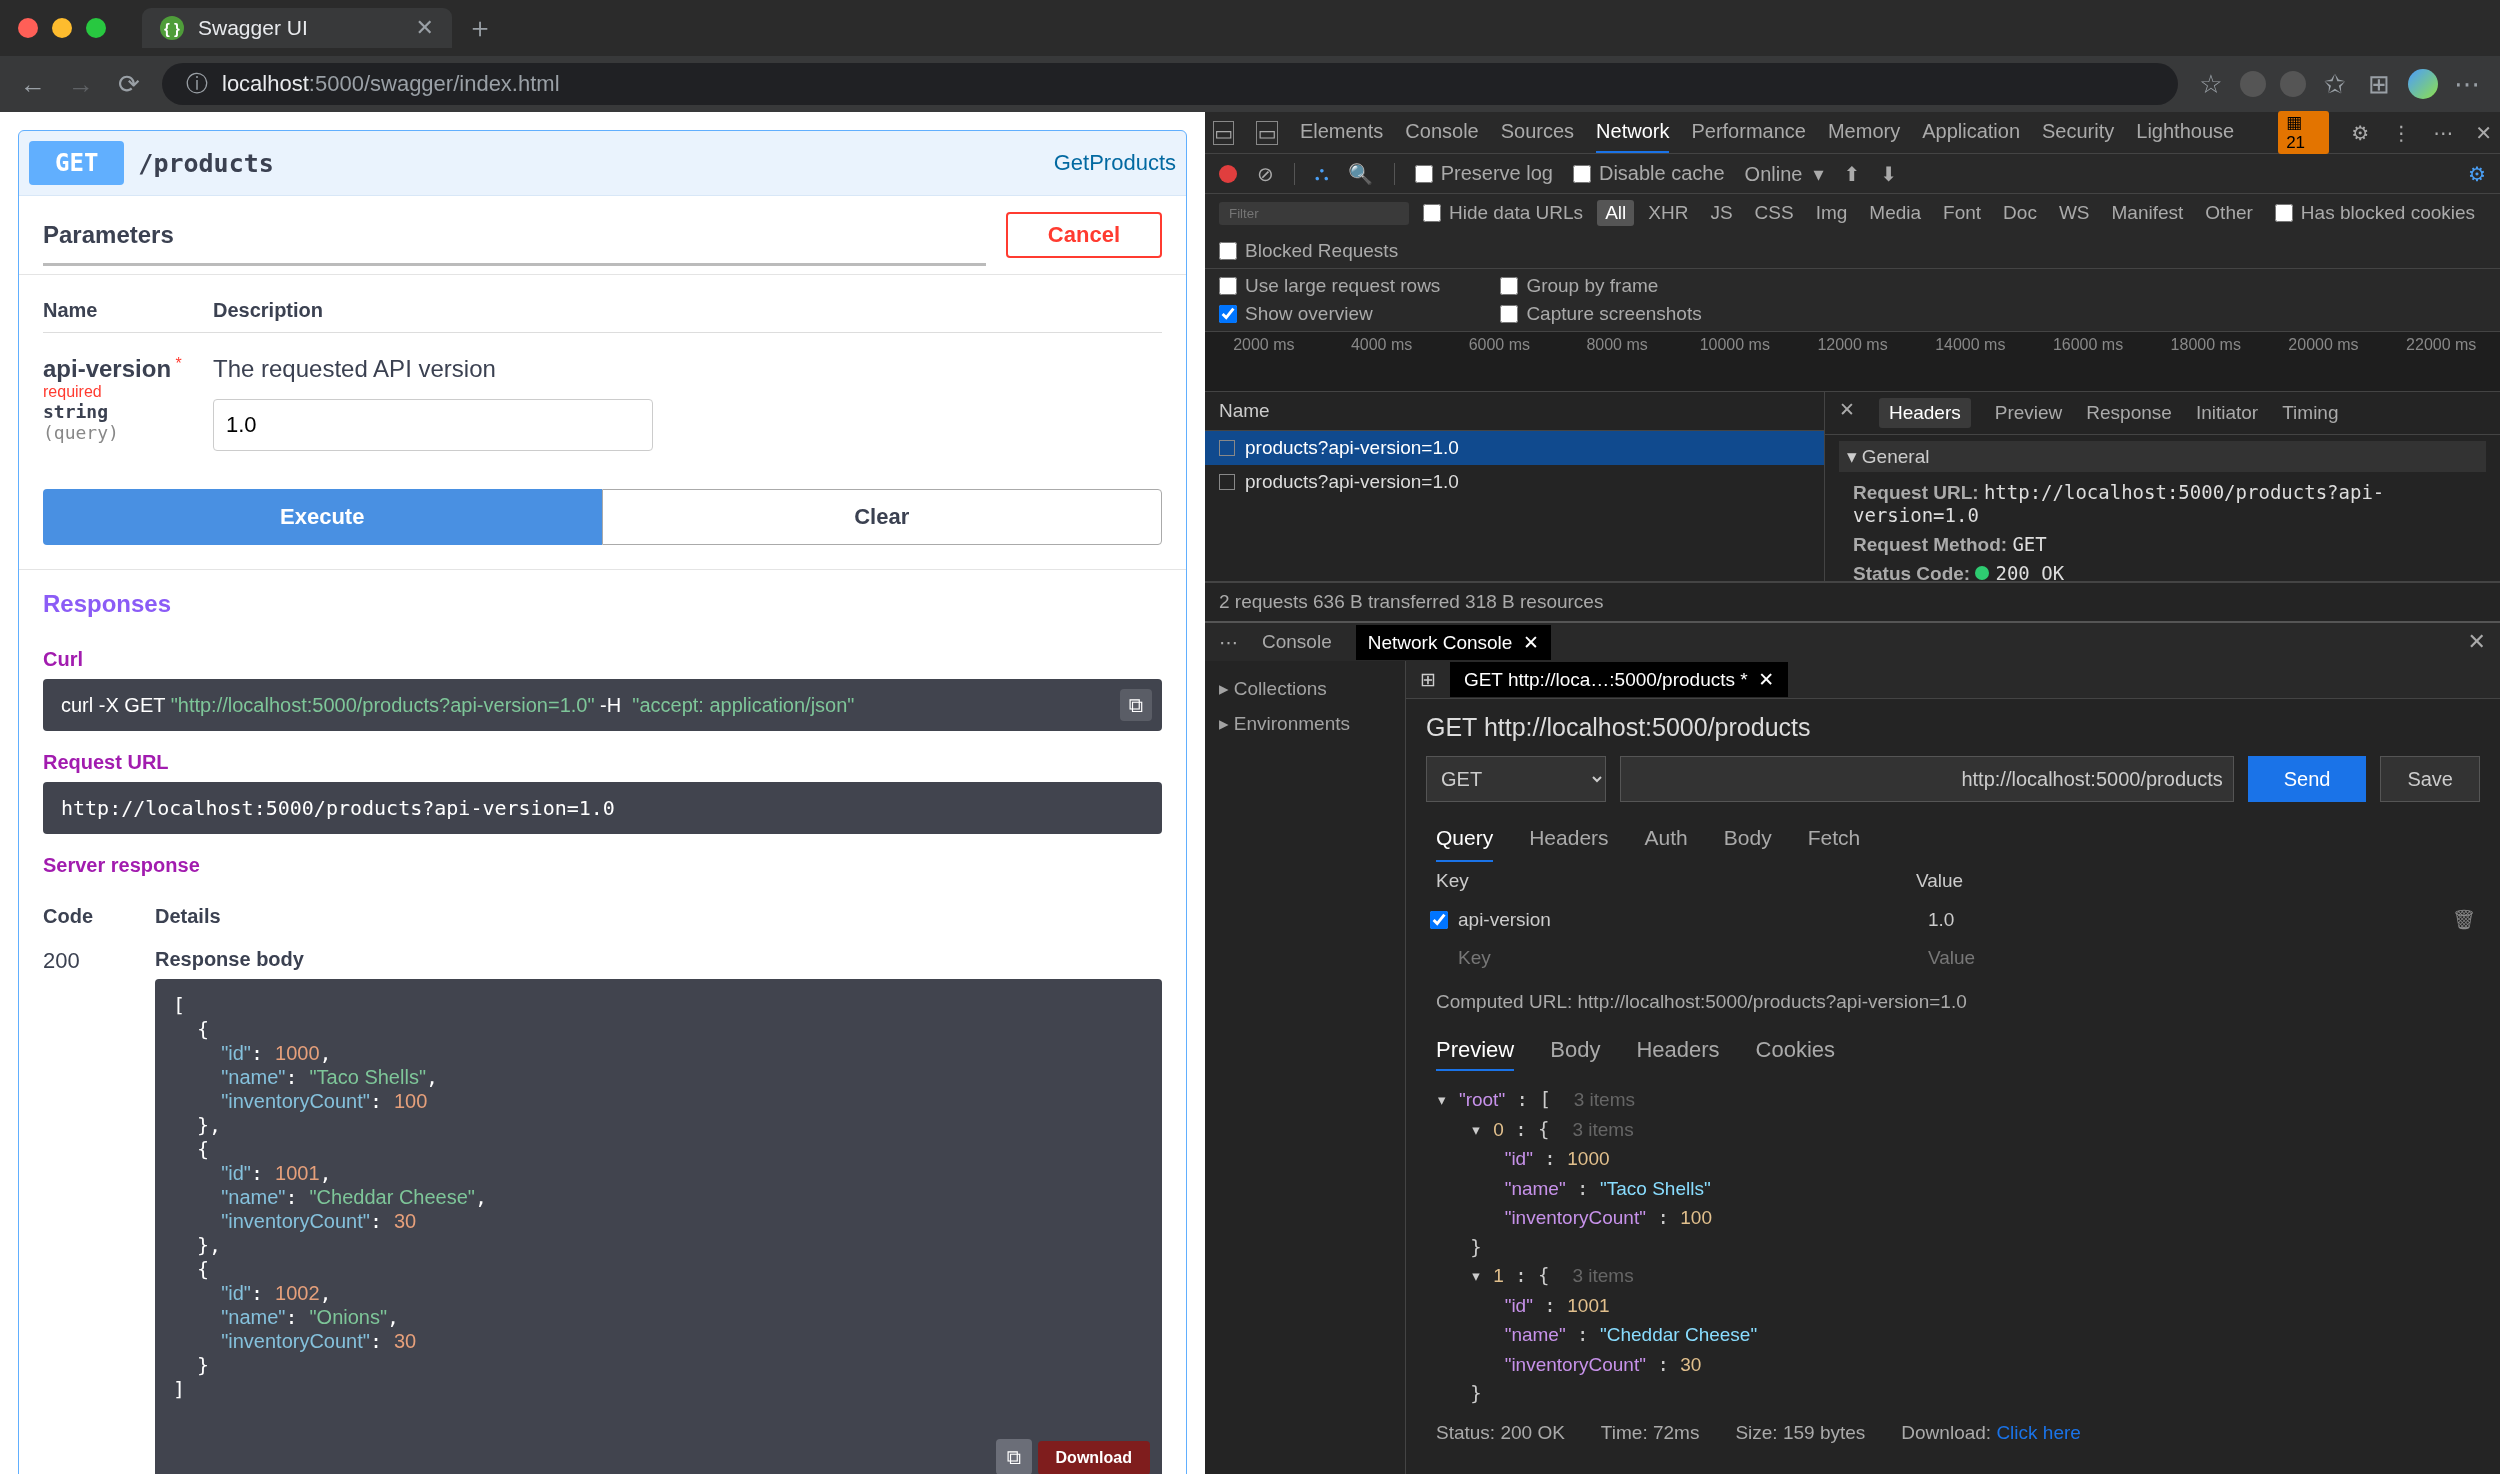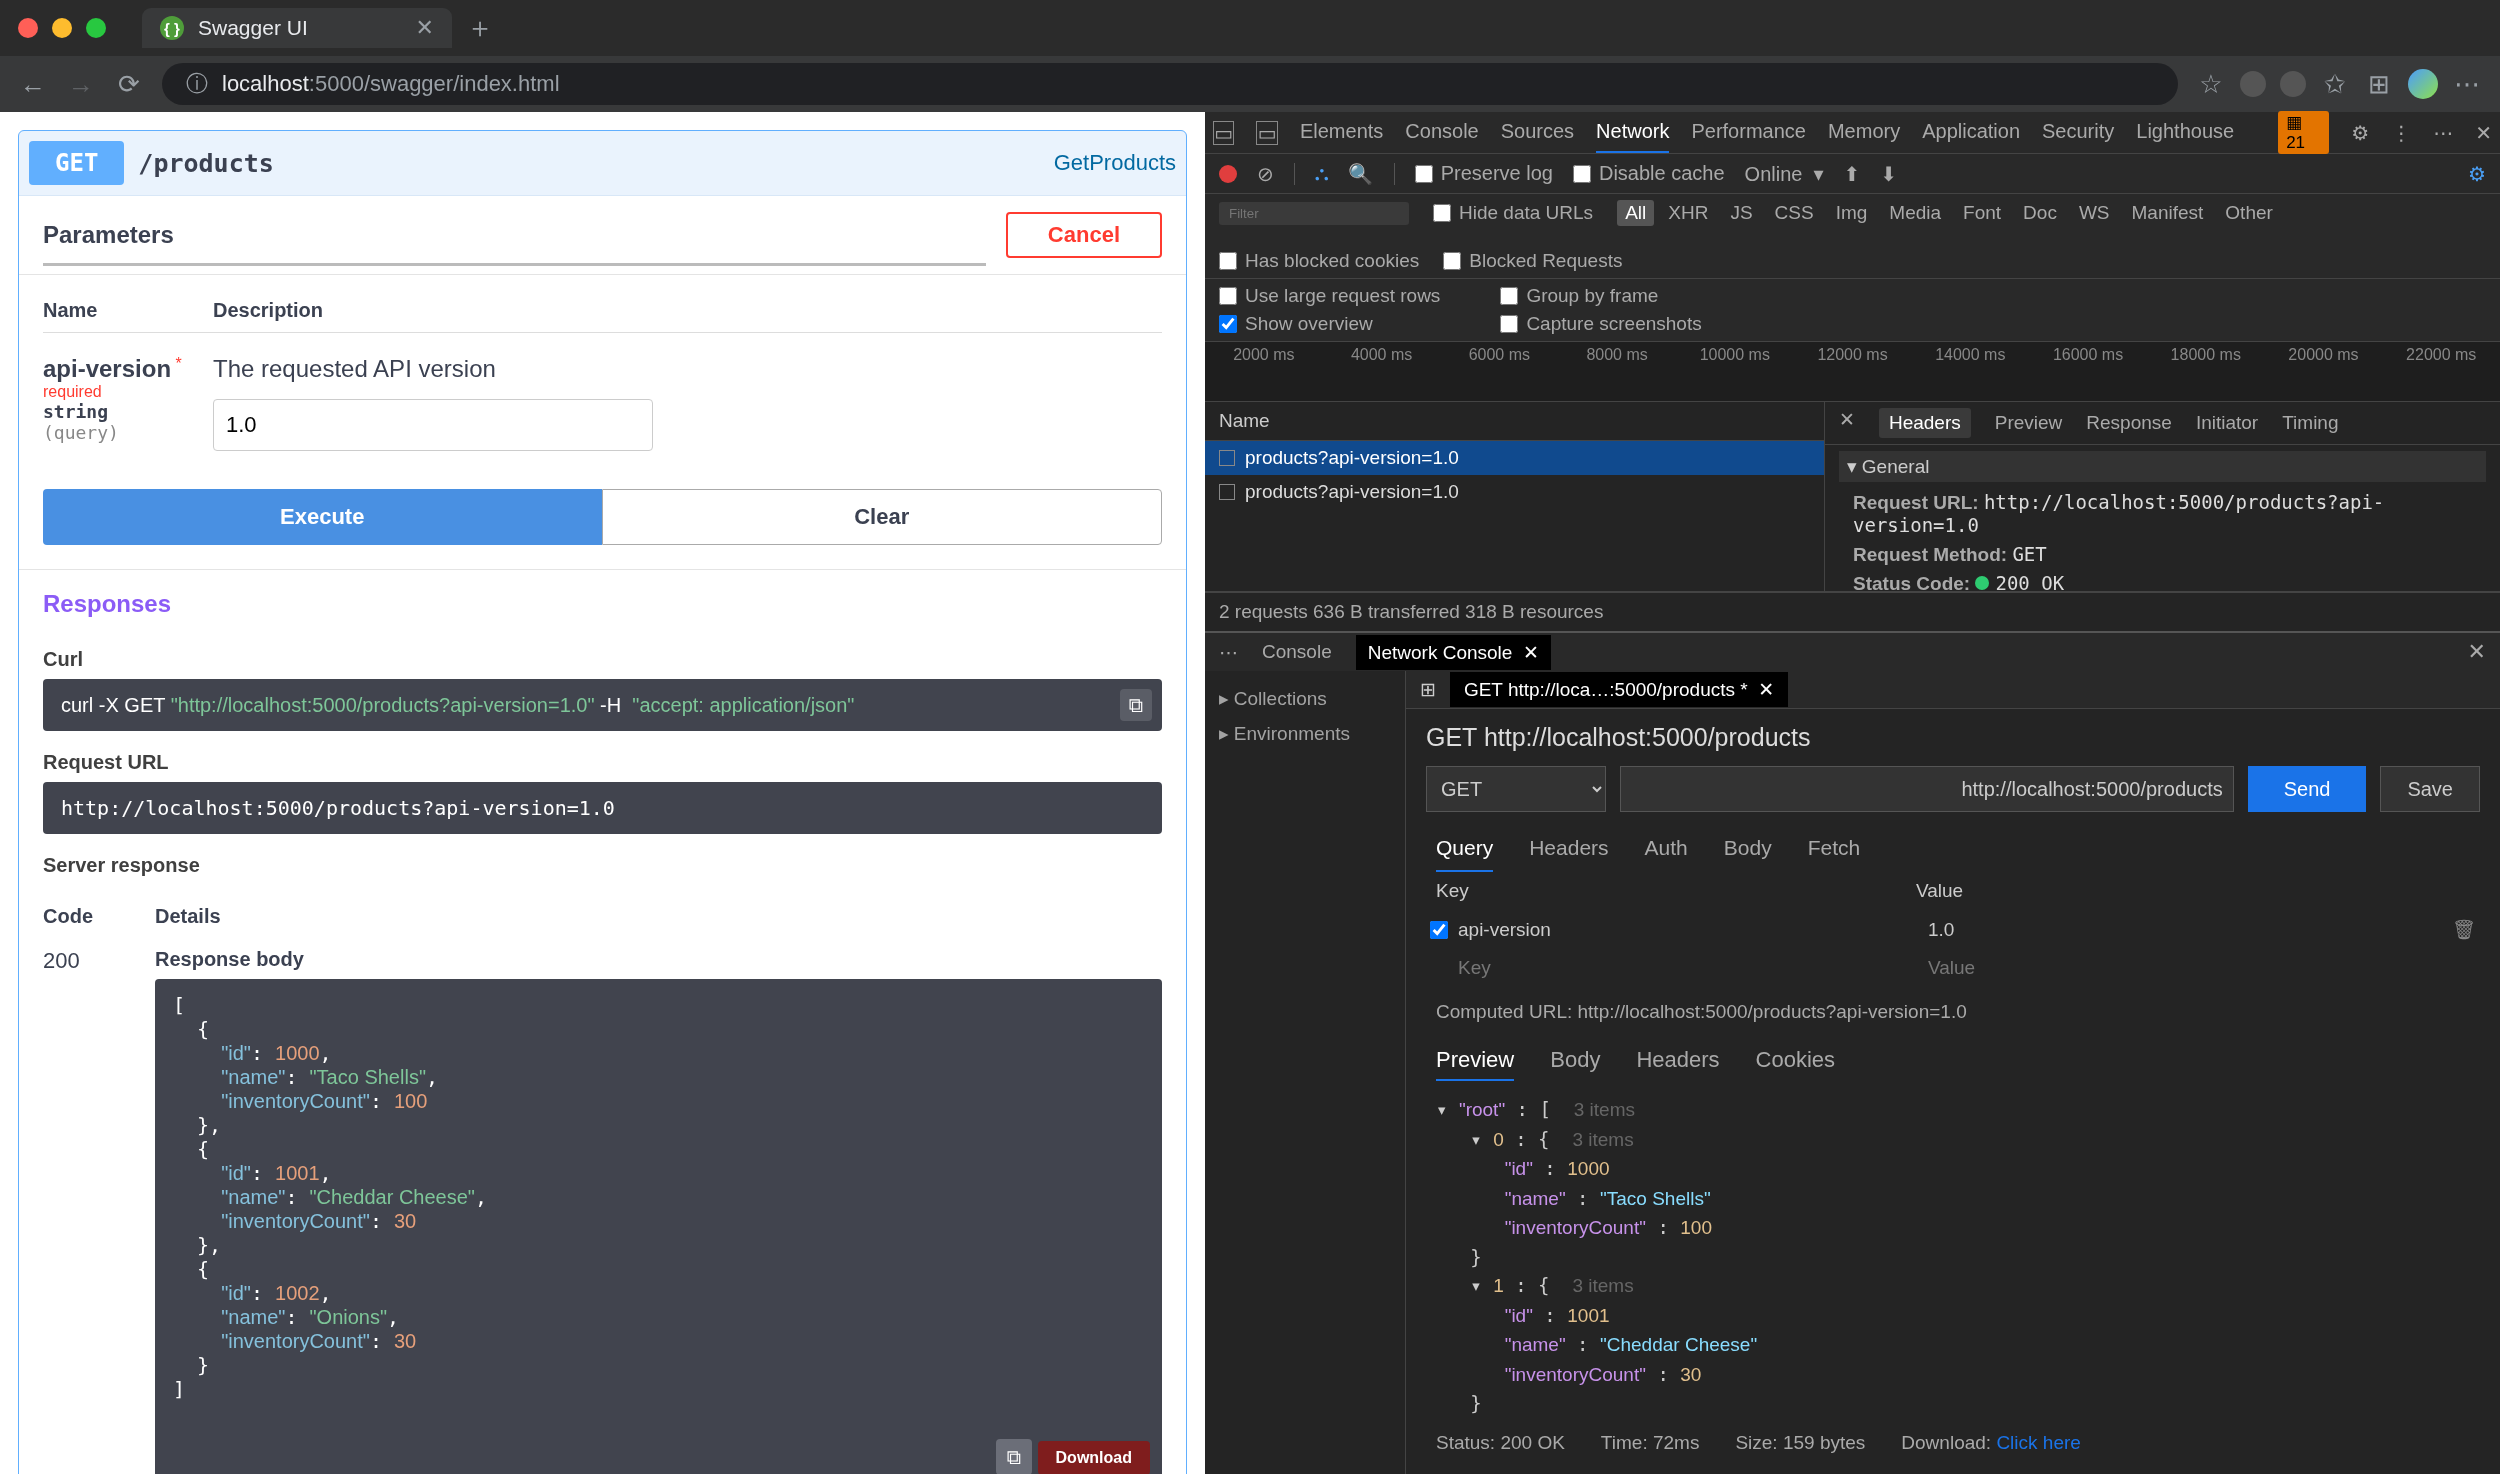--- a/index.html
+++ b/index.html
@@ -50,21 +50,21 @@
 .pt-row .pname .ptype{font-family:monospace;font-size:18px;color:#3b4151;font-weight:bold;}
 .pt-row .pname .pin{font-family:monospace;font-size:18px;color:#888;}
 .pt-row .pdesc{flex:1;font-size:24px;color:#3b4151;}
 .pt-row input{margin-top:16px;width:440px;padding:12px;font-size:22px;border:1px solid #ccc;border-radius:4px;}
 .btn-row{display:flex;padding:14px 24px 24px;gap:0;}
 .exec-btn{flex:1;background:#4990e2;color:#fff;font-size:22px;font-weight:bold;padding:14px;border:none;cursor:pointer;border-radius:4px 0 0 4px;}
 .clear-btn{flex:1;background:#fff;color:#3b4151;font-size:22px;font-weight:bold;padding:14px;border:1px solid #aaa;cursor:pointer;border-radius:0 4px 4px 0;}
 .resp-sec{padding:20px 24px;border-top:1px solid #e4e4e4;}
 .resp-sec h4{font-size:24px;color:#8b5cf6;font-weight:bold;}
 .sub{padding:10px 24px;}
-.sub-h{font-size:20px;font-weight:bold;color:#404040;margin-bottom:8px;}
+.sub-h{font-size:20px;font-weight:bold;color:#a21caf;margin-bottom:8px;}
 .codebox{background:#41444e;color:#fff;font-family:monospace;font-size:20px;padding:14px 18px;border-radius:4px;position:relative;white-space:pre;overflow:auto;}
 .codebox .g{color:#7ec699;}
 .codebox .o{color:#e6a07b;}
 .codebox .b{color:#85c1dc;}
 .copy-icon{position:absolute;right:10px;top:10px;width:32px;height:32px;background:#5a5d66;border-radius:4px;display:flex;align-items:center;justify-content:center;cursor:pointer;color:#fff;}
 .dl-btn{position:absolute;right:12px;bottom:12px;background:#7f1d1d;color:#fff;padding:8px 18px;border-radius:4px;font-size:16px;font-weight:bold;cursor:pointer;}
 .cp-btn{position:absolute;right:130px;bottom:12px;width:36px;height:36px;background:#6b6e78;border-radius:4px;display:flex;align-items:center;justify-content:center;cursor:pointer;color:#fff;}
 .code-det{display:flex;padding:10px 24px;font-size:20px;font-weight:bold;color:#3b4151;}
 .code-det .c1{width:112px;}
 .code-row{display:flex;padding:10px 24px;}
@@ -77,21 +77,21 @@
 .dt-tabs .sq{width:24px;height:24px;border:1px solid #888;display:flex;align-items:center;justify-content:center;}
 .dt-tabs .t{cursor:pointer;padding:8px 0;}
 .dt-tabs .t.active{color:#fff;border-bottom:2px solid #1a73e8;}
 .dt-tabs .spacer{flex:1;}
 .dt-tabs .badge{background:#e37400;color:#000;padding:1px 8px;border-radius:3px;font-size:17px;}
 .dt-toolbar{height:40px;background:#292929;display:flex;align-items:center;padding:0 14px;gap:20px;font-size:20px;color:#aaa;border-bottom:1px solid #444;}
 .rec{width:18px;height:18px;border-radius:50%;background:#e03e3e;}
 .dt-toolbar .sep{width:1px;height:22px;background:#555;}
 .chk{display:flex;align-items:center;gap:8px;}
 .chk input{width:18px;height:18px;}
-.filterbar{background:#292929;padding:6px 14px;display:flex;align-items:center;gap:24px;font-size:19px;color:#aaa;border-bottom:1px solid #444;flex-wrap:wrap;}
+.filterbar{background:#292929;padding:6px 14px;display:flex;align-items:center;gap:14px;font-size:19px;color:#aaa;border-bottom:1px solid #444;flex-wrap:wrap;}
 .filterbar input.filter{background:#3a3a3a;border:none;padding:4px 10px;color:#ccc;width:190px;border-radius:3px;}
 .pill{padding:2px 8px;border-radius:3px;cursor:pointer;}
 .pill.active{background:#555;color:#fff;}
 .optrow{background:#292929;padding:6px 14px;display:flex;gap:60px;font-size:19px;color:#aaa;border-bottom:1px solid #444;}
 .optcol{display:flex;flex-direction:column;gap:6px;}
 .timeline{height:60px;background:#1e1e1e;border-bottom:1px solid #444;position:relative;display:flex;}
 .tl-tick{flex:1;text-align:center;font-size:16px;color:#888;padding-top:4px;}
 .net-body{display:flex;height:190px;border-bottom:1px solid #444;}
 .net-list{width:620px;border-right:1px solid #444;}
 .net-list-h{font-size:19px;color:#ccc;padding:8px 14px;border-bottom:1px solid #444;}

